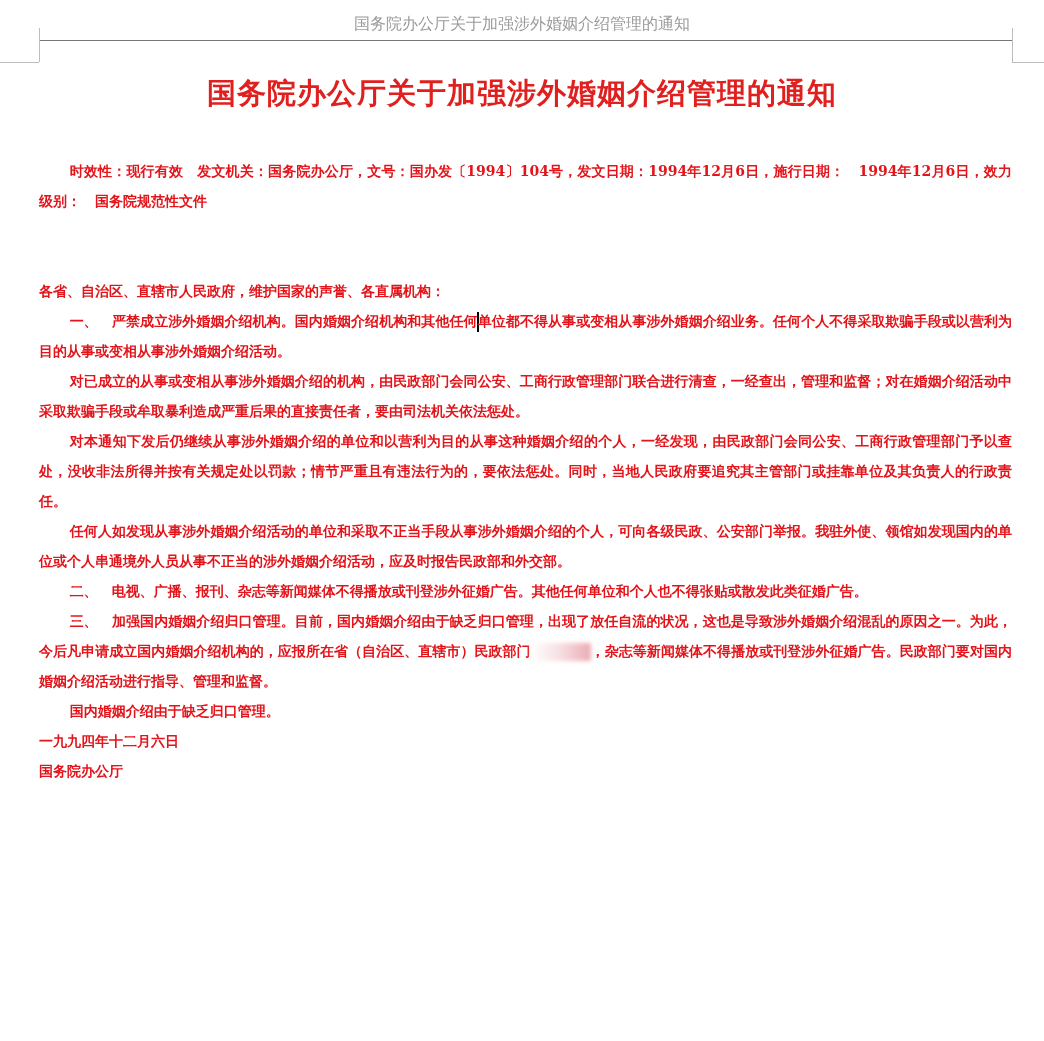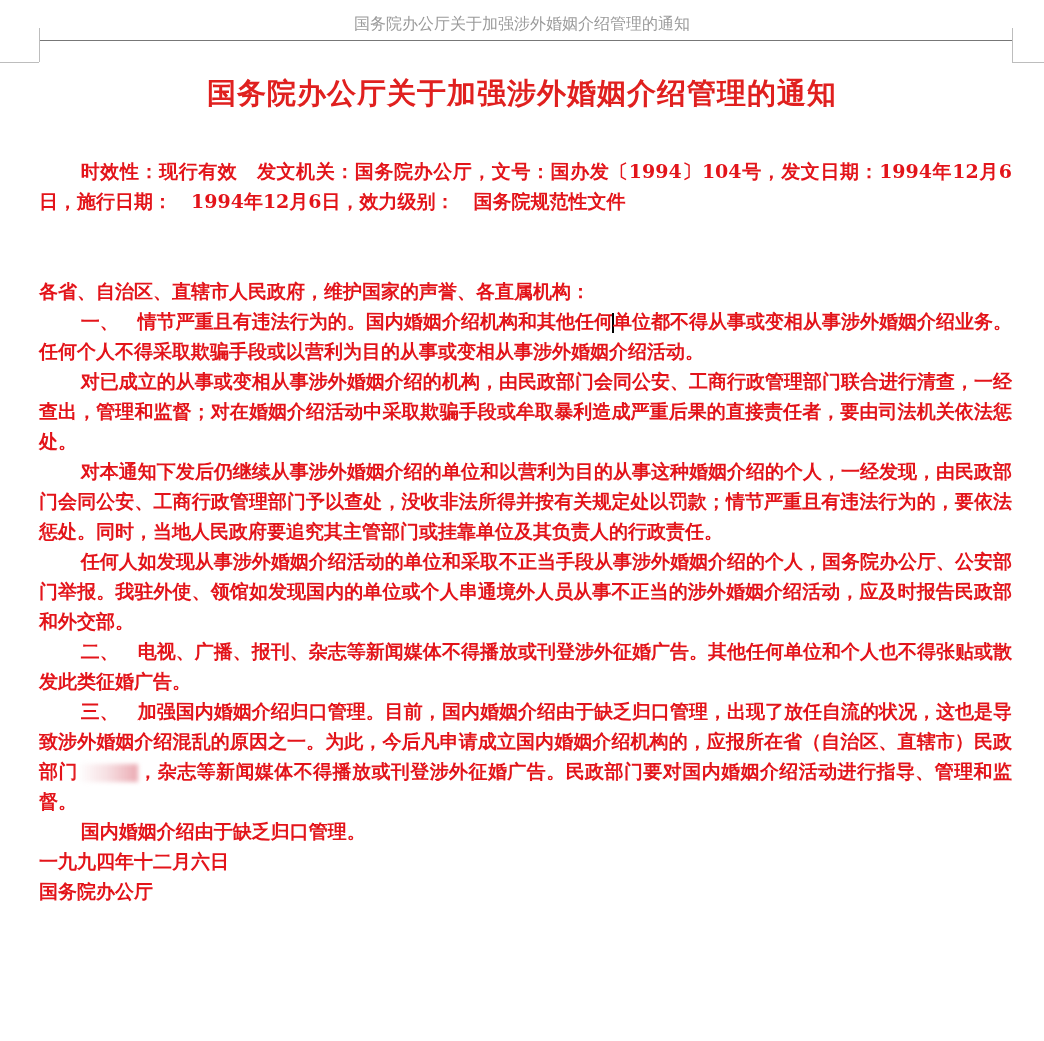--- a/index.html
+++ b/index.html
@@ -6,21 +6,21 @@
   body { width: 1044px; height: 1041px; position: relative; overflow: hidden;
          font-family: "DejaVu Serif", "Liberation Serif", serif; }
   .page-header-text { position: absolute; top: 14px; left: 0; width: 1044px; text-align: center;
          color: #9a9a9a; font-size: 16px; letter-spacing: 0px; }
   .header-rule { position: absolute; top: 40px; left: 39px; width: 973px; height: 0; border-top: 1.5px solid #777; }
   .crop-v { position: absolute; top: 28px; height: 34px; width: 0; border-left: 1px solid #bdbdbd; }
   .crop-h { position: absolute; top: 62px; height: 0; border-top: 1px solid #bdbdbd; }
   .doc-title { position: absolute; top: 74px; left: 0; width: 1044px; text-align: center;
          color: #e0201f; font-size: 29px; font-weight: bold; letter-spacing: 1px; }
   .body { position: absolute; left: 39px; top: 156px; width: 973px; color: #e3141a;
-          font-size: 19px; line-height: 30px; font-weight: bold; }
+          font-size: 14px; line-height: 30px; font-weight: bold; }
   .body p { margin: 0; text-align: justify; }
   .indent { text-indent: 2.2em; }
   .meta { text-indent: 2.2em; }
   .spacer { height: 60px; }
   .sig { text-align: right; }
   .blur { display: inline-block; width: 60px; height: 18px; vertical-align: middle;
           background: linear-gradient(90deg, rgba(255,255,255,0.9), rgba(240,200,205,0.6), rgba(230,150,160,0.8));
           filter: blur(2px); }
   .caret { display: inline-block; width: 2px; height: 20px; background: #000; vertical-align: middle; margin: 0 -1px; }
 </style>
@@ -33,22 +33,22 @@
 <div class="crop-v" style="left:1012px"></div>
 <div class="crop-h" style="left:0;width:39px"></div>
 <div class="crop-h" style="left:1012px;width:32px"></div>
 
 <div class="doc-title">国务院办公厅关于加强涉外婚姻介绍管理的通知</div>
 
 <div class="body">
   <p class="meta">时效性：现行有效　发文机关：国务院办公厅，文号：国办发〔1994〕104号，发文日期：1994年12月6日，施行日期：　1994年12月6日，效力级别：　国务院规范性文件</p>
   <div class="spacer"></div>
   <p>各省、自治区、直辖市人民政府，维护国家的声誉、各直属机构：</p>
-  <p class="indent"><span>一、　情节严重且有违法行为的。国内婚姻介绍机构和其他任何</span><span class="caret"></span><span>单位都不得从事或变相从事涉外婚姻介绍业务。任何个人不得采取欺骗手段或以营利为目的从事或变相从事涉外婚姻介绍活动。</span></p>
+  <p class="indent"><span>一、　严禁成立涉外婚姻介绍机构。国内婚姻介绍机构和其他任何</span><span class="caret"></span><span>单位都不得从事或变相从事涉外婚姻介绍业务。任何个人不得采取欺骗手段或以营利为目的从事或变相从事涉外婚姻介绍活动。</span></p>
   <p class="indent">对已成立的从事或变相从事涉外婚姻介绍的机构，由民政部门会同公安、工商行政管理部门联合进行清查，一经查出，管理和监督；对在婚姻介绍活动中采取欺骗手段或牟取暴利造成严重后果的直接责任者，要由司法机关依法惩处。</p>
   <p class="indent">对本通知下发后仍继续从事涉外婚姻介绍的单位和以营利为目的从事这种婚姻介绍的个人，一经发现，由民政部门会同公安、工商行政管理部门予以查处，没收非法所得并按有关规定处以罚款；情节严重且有违法行为的，要依法惩处。同时，当地人民政府要追究其主管部门或挂靠单位及其负责人的行政责任。</p>
-  <p class="indent">任何人如发现从事涉外婚姻介绍活动的单位和采取不正当手段从事涉外婚姻介绍的个人，国务院办公厅、公安部门举报。我驻外使、领馆如发现国内的单位或个人串通境外人员从事不正当的涉外婚姻介绍活动，应及时报告民政部和外交部。</p>
+  <p class="indent">任何人如发现从事涉外婚姻介绍活动的单位和采取不正当手段从事涉外婚姻介绍的个人，可向各级民政、公安部门举报。我驻外使、领馆如发现国内的单位或个人串通境外人员从事不正当的涉外婚姻介绍活动，应及时报告民政部和外交部。</p>
   <p class="indent">二、　电视、广播、报刊、杂志等新闻媒体不得播放或刊登涉外征婚广告。其他任何单位和个人也不得张贴或散发此类征婚广告。</p>
   <p class="indent"><span>三、　加强国内婚姻介绍归口管理。目前，国内婚姻介绍由于缺乏归口管理，出现了放任自流的状况，这也是导致涉外婚姻介绍混乱的原因之一。为此，今后凡申请成立国内婚姻介绍机构的，应报所在省（自治区、直辖市）民政部门</span><span class="blur"></span><span>，杂志等新闻媒体不得播放或刊登涉外征婚广告。民政部门要对国内婚姻介绍活动进行指导、管理和监督。</span></p>
   <p class="indent">国内婚姻介绍由于缺乏归口管理。</p>
   <p class="sig">一九九四年十二月六日</p>
   <p class="sig">国务院办公厅</p>
 </div>
 
 </body></html>

